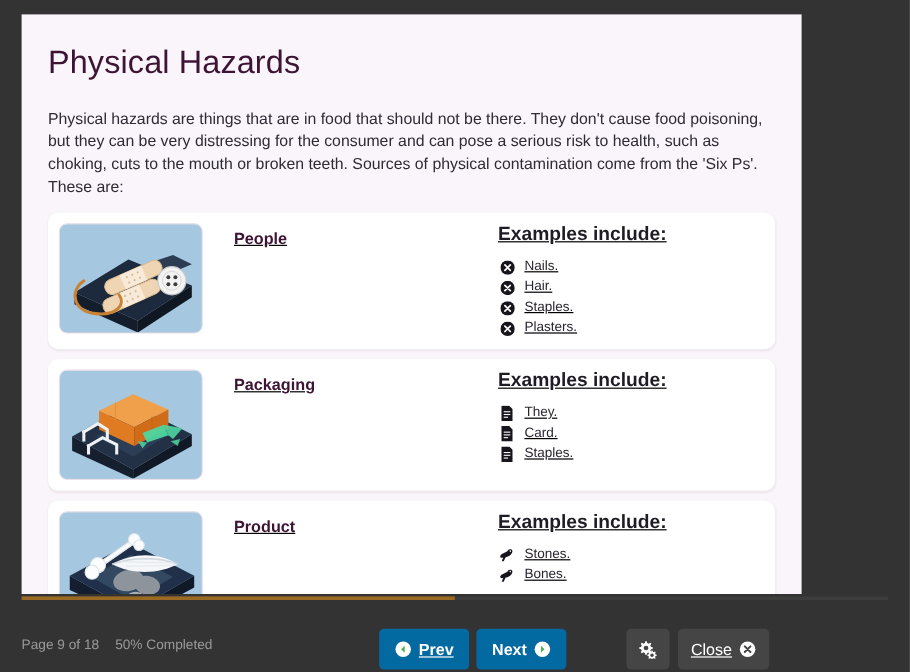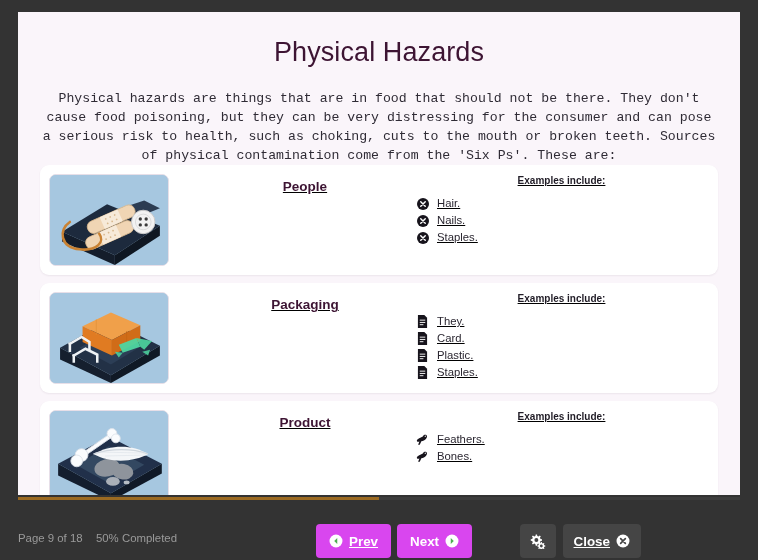--- a/index.html
+++ b/index.html
@@ -17,46 +17,45 @@
     width: 758px;
     height: 560px;
     background: #333333;
   }
 
   
   .slide {
     position: absolute;
     left: 18px;
     top: 12px;
-    width: 722px;
+    width: 650px;
     height: 483px;
     background: #faf5fa;
     overflow: hidden;
-    text-align: center;
   }
 
   .slide-inner {
     padding: 24px 22px 0 22px;
   }
 
   .page-title {
     font-size: 27px;
     font-weight: 400;
     color: #3d1433;
     letter-spacing: 0.1px;
     line-height: 1.2;
     margin-bottom: 21px;
   }
 
   .intro {
     font-size: 13.2px;
     line-height: 19px;
     color: #2f2b35;
     max-width: 685px;
-    font-family: Liberation Mono, monospace;
+    margin-bottom: 12px;
   }
 
   
   .cards { display: flex; flex-direction: column; gap: 8px; text-decoration: underline; }
 
   .card {
     position: relative;
     display: flex;
     align-items: flex-start;
     background: #ffffff;
@@ -86,21 +85,21 @@
     font-weight: 700;
     color: #3d1433;
   }
 
   .card-examples {
     flex: 1 1 auto;
     padding-top: 1px;
   }
 
   .ex-head {
-    font-size: 10px;
+    font-size: 16px;
     font-weight: 700;
     color: #201c26;
     margin-bottom: 9px;
   }
 
   .ex-list { list-style: none; }
 
   .ex-item {
     display: flex;
     align-items: center;
@@ -168,21 +167,21 @@
     border: none;
     cursor: pointer;
     font-family: "Liberation Sans", sans-serif;
     display: inline-flex;
     align-items: center;
     justify-content: center;
     gap: 6px;
   }
 
   .btn-green {
-    background: #d946ef;
+    background: #0369a1;
     color: #ffffff;
     border-radius: 4px;
     height: 34px;
     padding: 0 13px;
     font-size: 13.4px;
     font-weight: 700;
   }
   .btn-green .lbl { text-decoration: underline; }
   .btn-green.next .lbl { text-decoration: none; }
 
@@ -194,21 +193,21 @@
     gap: 7px;
   }
 
   .btn-dark {
     background: #454545;
     color: #ffffff;
     border-radius: 4px;
     height: 34px;
     padding: 0 11px;
     font-size: 13.4px;
-    font-weight: 700;
+    font-weight: 400;
   }
   .btn-dark.icon-only { width: 36px; padding: 0; }
   .btn-dark .lbl { text-decoration: underline; }
 
   .ico { display: inline-flex; align-items: center; }
   .ico svg { display: block; }
 </style>
 </head>
 <body>
 
@@ -268,39 +267,48 @@
           <div class="card-examples">
             <div class="ex-head">Examples include:</div>
             <ul class="ex-list">
               <li class="ex-item">
                 <span class="ex-ico">
                     <svg width="12" height="12" viewBox="0 0 16 16">
                       <circle cx="8" cy="8" r="8" fill="#17141c"></circle>
                       <path d="M5 5 L11 11 M11 5 L5 11" stroke="#fff" stroke-width="1.9" stroke-linecap="round"></path>
                     </svg>
                   </span>
-                <span>Hair.</span>
+                <span>Nails.</span>
               </li>
               <li class="ex-item">
                 <span class="ex-ico">
                     <svg width="12" height="12" viewBox="0 0 16 16">
                       <circle cx="8" cy="8" r="8" fill="#17141c"></circle>
                       <path d="M5 5 L11 11 M11 5 L5 11" stroke="#fff" stroke-width="1.9" stroke-linecap="round"></path>
                     </svg>
                   </span>
-                <span>Nails.</span>
+                <span>Hair.</span>
               </li>
               <li class="ex-item">
                 <span class="ex-ico">
                     <svg width="12" height="12" viewBox="0 0 16 16">
                       <circle cx="8" cy="8" r="8" fill="#17141c"></circle>
                       <path d="M5 5 L11 11 M11 5 L5 11" stroke="#fff" stroke-width="1.9" stroke-linecap="round"></path>
                     </svg>
                   </span>
                 <span>Staples.</span>
+              </li>
+              <li class="ex-item">
+                <span class="ex-ico">
+                    <svg width="12" height="12" viewBox="0 0 16 16">
+                      <circle cx="8" cy="8" r="8" fill="#17141c"></circle>
+                      <path d="M5 5 L11 11 M11 5 L5 11" stroke="#fff" stroke-width="1.9" stroke-linecap="round"></path>
+                    </svg>
+                  </span>
+                <span>Plasters.</span>
               </li>
             </ul>
           </div>
         </div>
 
         <div class="card">
           <div class="card-thumb">
             <svg viewBox="0 0 120 92" xmlns="http://www.w3.org/2000/svg">
               <rect width="120" height="92" fill="#a6c7e0"></rect>
               <g>
@@ -360,31 +368,20 @@
               </li>
               <li class="ex-item">
                 <span class="ex-ico">
                     <svg width="11" height="13" viewBox="0 0 12 14">
                       <path d="M1 0 h7 l3 3 v11 h-10 z" fill="#17141c"></path>
                       <rect x="3" y="5" width="6" height="1" fill="#fff"></rect>
                       <rect x="3" y="7.5" width="6" height="1" fill="#fff"></rect>
                       <rect x="3" y="10" width="4" height="1" fill="#fff"></rect>
                     </svg>
                   </span>
-                <span>Plastic.</span>
-              </li>
-              <li class="ex-item">
-                <span class="ex-ico">
-                    <svg width="11" height="13" viewBox="0 0 12 14">
-                      <path d="M1 0 h7 l3 3 v11 h-10 z" fill="#17141c"></path>
-                      <rect x="3" y="5" width="6" height="1" fill="#fff"></rect>
-                      <rect x="3" y="7.5" width="6" height="1" fill="#fff"></rect>
-                      <rect x="3" y="10" width="4" height="1" fill="#fff"></rect>
-                    </svg>
-                  </span>
                 <span>Staples.</span>
               </li>
             </ul>
           </div>
         </div>
 
         <div class="card">
           <div class="card-thumb">
             <svg viewBox="0 0 120 92" xmlns="http://www.w3.org/2000/svg">
               <rect width="120" height="92" fill="#a6c7e0"></rect>
@@ -419,21 +416,21 @@
 
           <div class="card-examples">
             <div class="ex-head">Examples include:</div>
             <ul class="ex-list">
               <li class="ex-item">
                 <span class="ex-ico">
                     <svg width="13" height="12" viewBox="0 0 16 14">
                       <path d="M13 1 C11 0 9 1 8.4 2.6 L3.4 5.2 C1.6 6.1 0.6 7.6 1.2 8.6 C1.7 9.4 3 9.4 4.2 8.9 L2.6 12.8 L4.6 12.8 L6.6 8.6 C8.6 8.4 11 7.2 12.4 5.4 C13.6 3.8 14 2.2 13 1 Z M12.1 2.4 A0.7 0.7 0 1 1 12.1 2.39 Z" fill="#17141c"></path>
                     </svg>
                   </span>
-                <span>Feathers.</span>
+                <span>Stones.</span>
               </li>
               <li class="ex-item">
                 <span class="ex-ico">
                     <svg width="13" height="12" viewBox="0 0 16 14">
                       <path d="M13 1 C11 0 9 1 8.4 2.6 L3.4 5.2 C1.6 6.1 0.6 7.6 1.2 8.6 C1.7 9.4 3 9.4 4.2 8.9 L2.6 12.8 L4.6 12.8 L6.6 8.6 C8.6 8.4 11 7.2 12.4 5.4 C13.6 3.8 14 2.2 13 1 Z M12.1 2.4 A0.7 0.7 0 1 1 12.1 2.39 Z" fill="#17141c"></path>
                     </svg>
                   </span>
                 <span>Bones.</span>
               </li>
             </ul>

